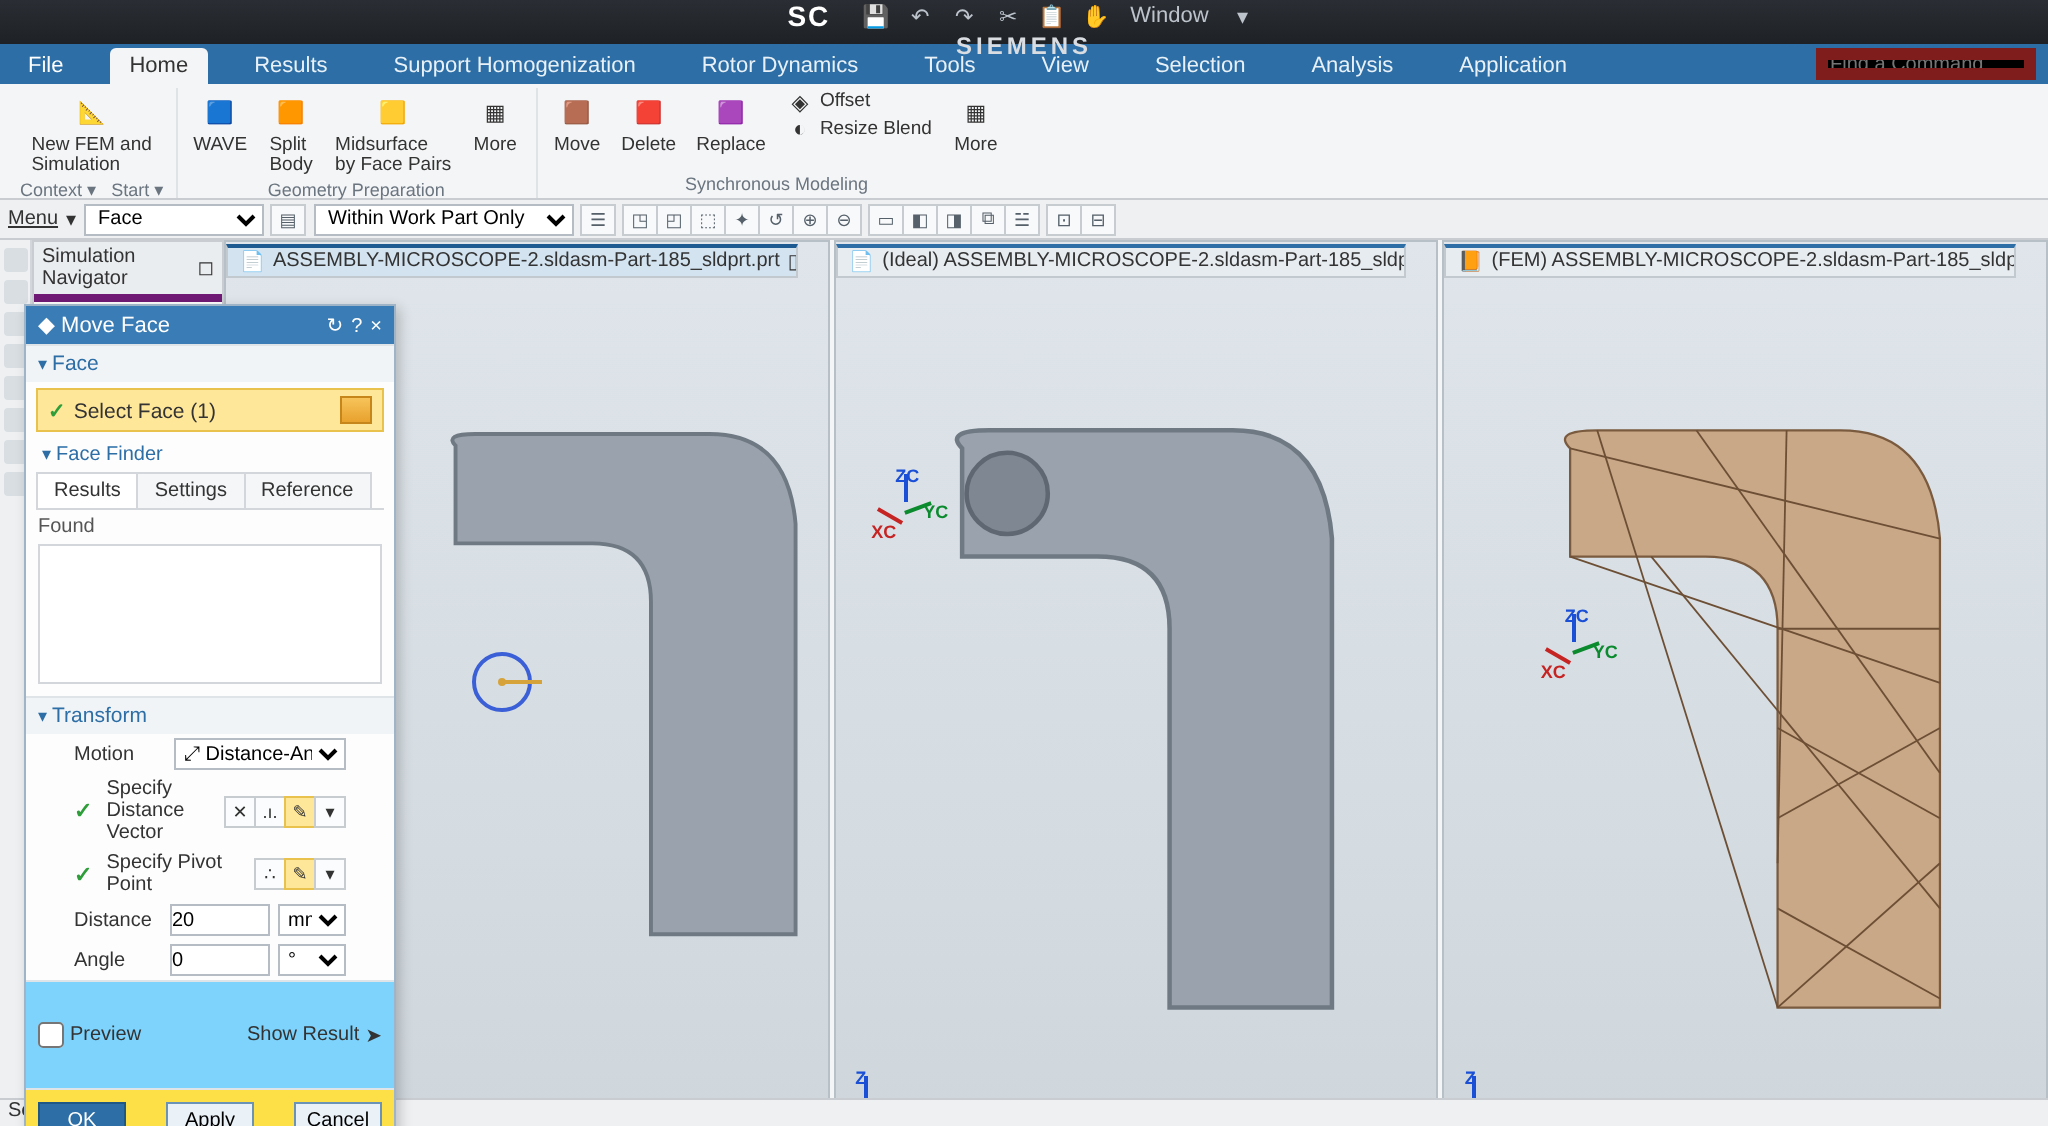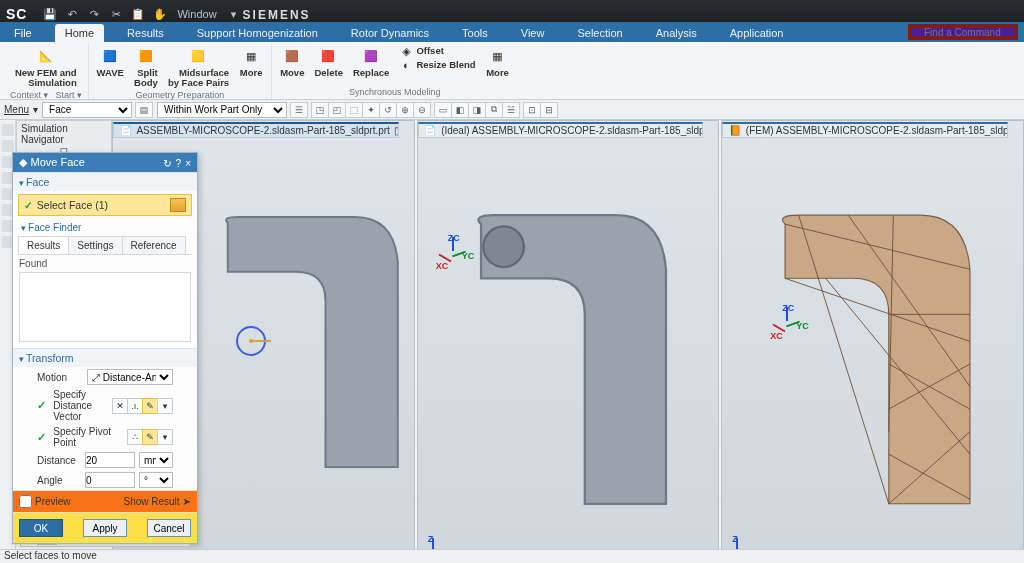--- a/index.html
+++ b/index.html
@@ -1,56 +1,56 @@
 <!DOCTYPE html>
 <html><head>
 <meta charset="utf-8">
 <style>
 * { box-sizing: border-box; margin: 0; padding: 0; font-family: "Segoe UI", Tahoma, sans-serif; }
 body { width: 1024px; height: 563px; overflow: hidden; background: #f4f5f6; font-size: 11px; color: #333; position: relative; }
 
 
-.titlebar { height: 22px; background: linear-gradient(#2a2d33,#1e2125); color: #e0e3e6; display: flex; align-items: flex-end; padding: 0 6px; font-size: 11px; }
+.titlebar { height: 22px; background: linear-gradient(#2a2d33,#1e2125); color: #e0e3e6; display: flex; align-items: center; padding: 0 6px; font-size: 11px; flex-direction: column; }
 .titlebar .left { display:flex; align-items:center; gap:6px; }
 .titlebar .logo { font-weight:bold; font-size:14px; letter-spacing:1px; color:#fff; }
 .titlebar .quick { display:flex; gap:4px; margin-left:8px; }
 .titlebar .quick span { width:18px; height:16px; display:inline-flex; align-items:center; justify-content:center; color:#bcc3cb; border-radius:2px; cursor:pointer;}
 .titlebar .center { flex:1; text-align:center; color:#c7ccd2; }
 .titlebar .brand { font-weight:bold; letter-spacing:2px; color:#d9dde2; font-size:12px; }
 
 
 .tabs { height:20px; background:#2c6ea5; display:flex; align-items:flex-end; padding-left:4px; gap:13px; }
 .tabs .tab { padding:3px 10px 3px 10px; color:#e8f1f8; font-size:11px; cursor:pointer; border-top-left-radius:3px; border-top-right-radius:3px; }
 .tabs .tab.active { background:#f4f5f6; color:#333;margin-top:13px; }
 .tabs .filetab { color:#fff; padding:3px 10px; }
 
 
 .ribbon { height:58px; background:#f4f5f6; border-bottom:1px solid #c9cdd1; display:flex; align-items:stretch; padding:2px 4px 0 4px; gap:0; position:relative; }
 .rgroup { display:flex; flex-direction:column; align-items:center; padding:0 6px; border-right:1px solid #e0e3e6; }
 .rgroup .icons { display:flex; gap:6px; align-items:flex-start; flex:1; }
 .rbtn { display:flex; flex-direction:column; align-items:center; gap:1px; cursor:pointer; padding:1px 2px; }
 .rbtn .glyph { width:24px; height:22px; display:flex; align-items:center; justify-content:center; }
-.rbtn .lbl { font-size:9.5px; line-height:10px; text-align:right; color:#333; white-space:pre-line;font-weight:bold; }
+.rbtn .lbl { font-size:9.5px; line-height:10px; text-align:left; color:#333; white-space:pre-line; }
 .rgroup .gname { font-size:9px; color:#6b7580; padding:1px 0 2px 0; }
-.searchbox { width:110px; height:16px; background:#4c1d95; border:4px solid #7f1d1d; font-size:10px; padding:0 12px; color:#888; }
+.searchbox { width:110px; height:16px; background:#000000; border:6px solid #7f1d1d; font-size:10px; padding:0 1px; color:#888; }
 
 
 .subbar { height:20px; background:#eef0f2; border-bottom:1px solid #c9cdd1; display:flex; align-items:center; gap:4px; padding:0 4px; font-size:10px; }
 .subbar select, .subbar .sel { height:16px; font-size:10px; border:1px solid #b5bcc3; background:#fff; padding:0 2px; }
 .subbar .iconrow { display:flex; gap:0; }
 .subbar .ib { width:18px; height:16px; border:1px solid #c7ccd1; background:#f8f9fa; display:inline-flex; align-items:center; justify-content:center; font-size:9px; color:#55606a; cursor:pointer; margin-left:-1px;}
 
 
 .main { position:absolute; top:120px; left:0; right:0; bottom:0; display:flex; }
 .leftcol { width:16px; background:#eef0f2; border-right:1px solid #d3d7db; display:flex; flex-direction:column; gap:4px; padding-top:4px; align-items:center;}
 .leftcol span { width:12px; height:12px; background:#d9dee3; border-radius:2px; }
 
 
 .simnav { position:absolute; left:16px; top:120px; width:96px; background:#fff; border:1px solid #c9cdd1; z-index:3; }
-.simnav .hdr { background:#eaedf0; padding:2px 4px; font-size:10px; display:flex; justify-content:space-between; align-items:center; border-bottom:4px solid #701a75;flex-direction:column;}
+.simnav .hdr { background:#eaedf0; padding:2px 4px; font-size:10px; display:flex; justify-content:space-between; align-items:center; border-bottom:4px solid #701a75;}
 .simnav .row { padding:2px 4px; font-size:10px; border-bottom:1px solid #eef0f2; color:#444; }
 .simnav .row.tree { color:#2c6ea5; display:flex; align-items:center; gap:3px;}
 
 
 .dialog { position:absolute; left:12px; top:152px; width:186px; background:#fdfdfd; border:1px solid #9fb4c6; box-shadow:2px 2px 6px rgba(0,0,0,.2); z-index:5; font-size:10.5px; }
 .dialog .dtitle { background:#3a7cb5; color:#fff; padding:3px 6px; display:flex; align-items:center; justify-content:space-between; font-size:11px; }
 .dialog .dtitle .ctrls span { margin-left:4px; cursor:pointer; font-size:10px; }
 .dsec { border-top:1px solid #dfe4e8; }
 .dsec .shdr { background:#f1f4f7; color:#2c6ea5; padding:3px 6px; font-size:10.5px; cursor:pointer; }
 .dsec .shdr::before { content:"▾ "; color:#2c6ea5; font-size:9px; }
@@ -64,21 +64,21 @@
 .tabs2 .t.active { background:#fff; }
 .found { margin:3px 6px; font-size:10px; color:#555; }
 .listbox { margin:2px 6px 6px 6px; height:70px; border:1px solid #d3d7db; background:#fff; }
 .formrow { display:flex; align-items:center; justify-content:space-between; padding:2px 24px; gap:4px;}
 .formrow label { font-size:10px; color:#333; flex:1;}
 .formrow .chk2 { color:#2e9e3a; font-weight:bold; margin-right:3px; font-size:11px;}
 .mini { display:flex; gap:0;}
 .mini span { width:16px; height:16px; border:1px solid #c7ccd1; background:#fbfcfd; display:inline-flex; align-items:center; justify-content:center; font-size:9px; margin-left:-1px; cursor:pointer;}
 .mini span.gold { background:#ffe79a; border-color:#e8c24d;}
 .formrow select, .formrow input { height:16px; font-size:10px; border:1px solid #b5bcc3; background:#fff; }
-.previewrow { display:flex; align-items:center; justify-content:space-between; padding:4px 6px; border-top:1px solid #dfe4e8; background:#f97316;}
+.previewrow { display:flex; align-items:center; justify-content:space-between; padding:20px 6px; border-top:1px solid #dfe4e8; background:#7dd3fc;}
 .previewrow .pv { display:flex; align-items:center; gap:3px; font-size:10px;}
 .previewrow .sr { font-size:10px; color:#333; display:flex; align-items:center; gap:3px; cursor:pointer;}
 .dbtns { display:flex; gap:20px; justify-content:center; padding:6px; background:#fde047; border-top:1px solid #dfe4e8;}
 .dbtns button { width:50px; height:18px; font-size:10px; border:1px solid #6b93b5; background:#eaf1f7; cursor:pointer;}
 .dbtns button.primary { background:#2c6ea5; color:#fff; border-color:#1f5885;}
 
 
 .viewports { flex:1; display:flex; gap:2px; padding-left:96px; }
 .vp { flex:1; position:relative; background:linear-gradient(#dfe5ea,#cfd7dd); border:1px solid #b8c0c7; overflow:hidden;}
 .vp .vtab { position:absolute; top:0; left:0; right:0; height:18px; display:flex; align-items:center; font-size:10px;}

